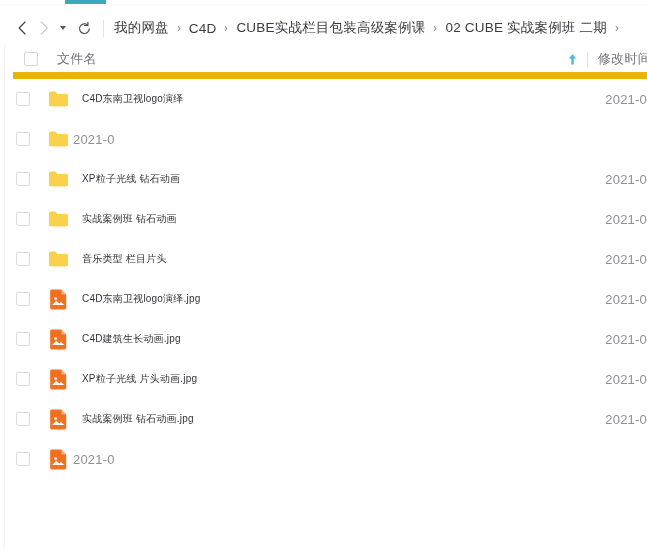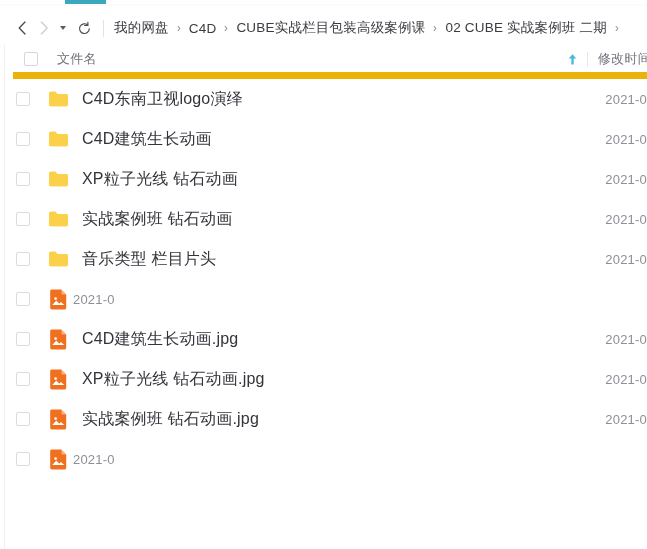--- a/index.html
+++ b/index.html
@@ -219,21 +219,21 @@
     width: 22px;
     height: 22px;
     margin-left: 17px;
     flex: 0 0 auto;
     display: flex;
     align-items: center;
     justify-content: center;
   }
   .row-icon svg { display: block; }
   .row-name {
-    font-size: 16px;
+    font-size: 10px;
     color: #33333a;
     margin-left: 13px;
     letter-spacing: 0.2px;
     white-space: nowrap;
     flex: 1 1 auto;
     min-width: 0;
     overflow: hidden;
   }
   .row-date {
     font-size: 13px;
@@ -330,21 +330,20 @@
         <span class="row-date">2021-0</span>
       </div>
       <div class="row">
         <div class="row-cbox"></div>
         <span class="row-icon">
           <svg width="21" height="18" viewBox="0 0 21 18" aria-hidden="true">
             <path d="M1 3.2 A1.6 1.6 0 0 1 2.6 1.6 L7.6 1.6 L9.5 3.9 L18.4 3.9 A1.6 1.6 0 0 1 20 5.5 L20 14.6 A1.6 1.6 0 0 1 18.4 16.2 L2.6 16.2 A1.6 1.6 0 0 1 1 14.6 Z" fill="#fbd14b"></path>
             <path d="M1 5.9 A1.5 1.5 0 0 1 2.5 4.5 L18.5 4.5 A1.5 1.5 0 0 1 20 5.9 L20 14.6 A1.6 1.6 0 0 1 18.4 16.2 L2.6 16.2 A1.6 1.6 0 0 1 1 14.6 Z" fill="#fbd14b"></path>
           </svg>
         </span>
-        <span class="row-name">C4D建筑生长动画</span>
         <span class="row-date">2021-0</span>
       </div>
       <div class="row">
         <div class="row-cbox"></div>
         <span class="row-icon">
           <svg width="21" height="18" viewBox="0 0 21 18" aria-hidden="true">
             <path d="M1 3.2 A1.6 1.6 0 0 1 2.6 1.6 L7.6 1.6 L9.5 3.9 L18.4 3.9 A1.6 1.6 0 0 1 20 5.5 L20 14.6 A1.6 1.6 0 0 1 18.4 16.2 L2.6 16.2 A1.6 1.6 0 0 1 1 14.6 Z" fill="#fbd14b"></path>
             <path d="M1 5.9 A1.5 1.5 0 0 1 2.5 4.5 L18.5 4.5 A1.5 1.5 0 0 1 20 5.9 L20 14.6 A1.6 1.6 0 0 1 18.4 16.2 L2.6 16.2 A1.6 1.6 0 0 1 1 14.6 Z" fill="#fbd14b"></path>
           </svg>
         </span>
@@ -376,20 +375,21 @@
       <div class="row">
         <div class="row-cbox"></div>
         <span class="row-icon">
           <svg width="17" height="21" viewBox="0 0 17 21" aria-hidden="true">
             <path d="M1.6 0.6 L11.4 0.6 L16.2 5.4 L16.2 19 A1.4 1.4 0 0 1 14.8 20.4 L1.6 20.4 A1.4 1.4 0 0 1 0.2 19 L0.2 2 A1.4 1.4 0 0 1 1.6 0.6 Z" fill="#f1701f"></path>
             <path d="M11.4 0.6 L16.2 5.4 L12.6 5.4 A1.2 1.2 0 0 1 11.4 4.2 Z" fill="#ffffff" fill-opacity="0.42"></path>
             <circle cx="5.6" cy="9.6" r="1.35" fill="#ffffff"></circle>
             <path d="M2.3 16.1 L6.3 11.4 L9.2 14.8 L10.9 12.9 L14.3 16.1 Z" fill="#ffffff"></path>
           </svg>
         </span>
+        <span class="row-name">C4D东南卫视logo演绎.jpg</span>
         <span class="row-date">2021-0</span>
       </div>
       <div class="row">
         <div class="row-cbox"></div>
         <span class="row-icon">
           <svg width="17" height="21" viewBox="0 0 17 21" aria-hidden="true">
             <path d="M1.6 0.6 L11.4 0.6 L16.2 5.4 L16.2 19 A1.4 1.4 0 0 1 14.8 20.4 L1.6 20.4 A1.4 1.4 0 0 1 0.2 19 L0.2 2 A1.4 1.4 0 0 1 1.6 0.6 Z" fill="#f1701f"></path>
             <path d="M11.4 0.6 L16.2 5.4 L12.6 5.4 A1.2 1.2 0 0 1 11.4 4.2 Z" fill="#ffffff" fill-opacity="0.42"></path>
             <circle cx="5.6" cy="9.6" r="1.35" fill="#ffffff"></circle>
             <path d="M2.3 16.1 L6.3 11.4 L9.2 14.8 L10.9 12.9 L14.3 16.1 Z" fill="#ffffff"></path>
@@ -401,21 +401,21 @@
       <div class="row">
         <div class="row-cbox"></div>
         <span class="row-icon">
           <svg width="17" height="21" viewBox="0 0 17 21" aria-hidden="true">
             <path d="M1.6 0.6 L11.4 0.6 L16.2 5.4 L16.2 19 A1.4 1.4 0 0 1 14.8 20.4 L1.6 20.4 A1.4 1.4 0 0 1 0.2 19 L0.2 2 A1.4 1.4 0 0 1 1.6 0.6 Z" fill="#f1701f"></path>
             <path d="M11.4 0.6 L16.2 5.4 L12.6 5.4 A1.2 1.2 0 0 1 11.4 4.2 Z" fill="#ffffff" fill-opacity="0.42"></path>
             <circle cx="5.6" cy="9.6" r="1.35" fill="#ffffff"></circle>
             <path d="M2.3 16.1 L6.3 11.4 L9.2 14.8 L10.9 12.9 L14.3 16.1 Z" fill="#ffffff"></path>
           </svg>
         </span>
-        <span class="row-name">XP粒子光线 钻石动画.jpg</span>
+        <span class="row-name">XP粒子光线 片头动画.jpg</span>
         <span class="row-date">2021-0</span>
       </div>
       <div class="row">
         <div class="row-cbox"></div>
         <span class="row-icon">
           <svg width="17" height="21" viewBox="0 0 17 21" aria-hidden="true">
             <path d="M1.6 0.6 L11.4 0.6 L16.2 5.4 L16.2 19 A1.4 1.4 0 0 1 14.8 20.4 L1.6 20.4 A1.4 1.4 0 0 1 0.2 19 L0.2 2 A1.4 1.4 0 0 1 1.6 0.6 Z" fill="#f1701f"></path>
             <path d="M11.4 0.6 L16.2 5.4 L12.6 5.4 A1.2 1.2 0 0 1 11.4 4.2 Z" fill="#ffffff" fill-opacity="0.42"></path>
             <circle cx="5.6" cy="9.6" r="1.35" fill="#ffffff"></circle>
             <path d="M2.3 16.1 L6.3 11.4 L9.2 14.8 L10.9 12.9 L14.3 16.1 Z" fill="#ffffff"></path>

